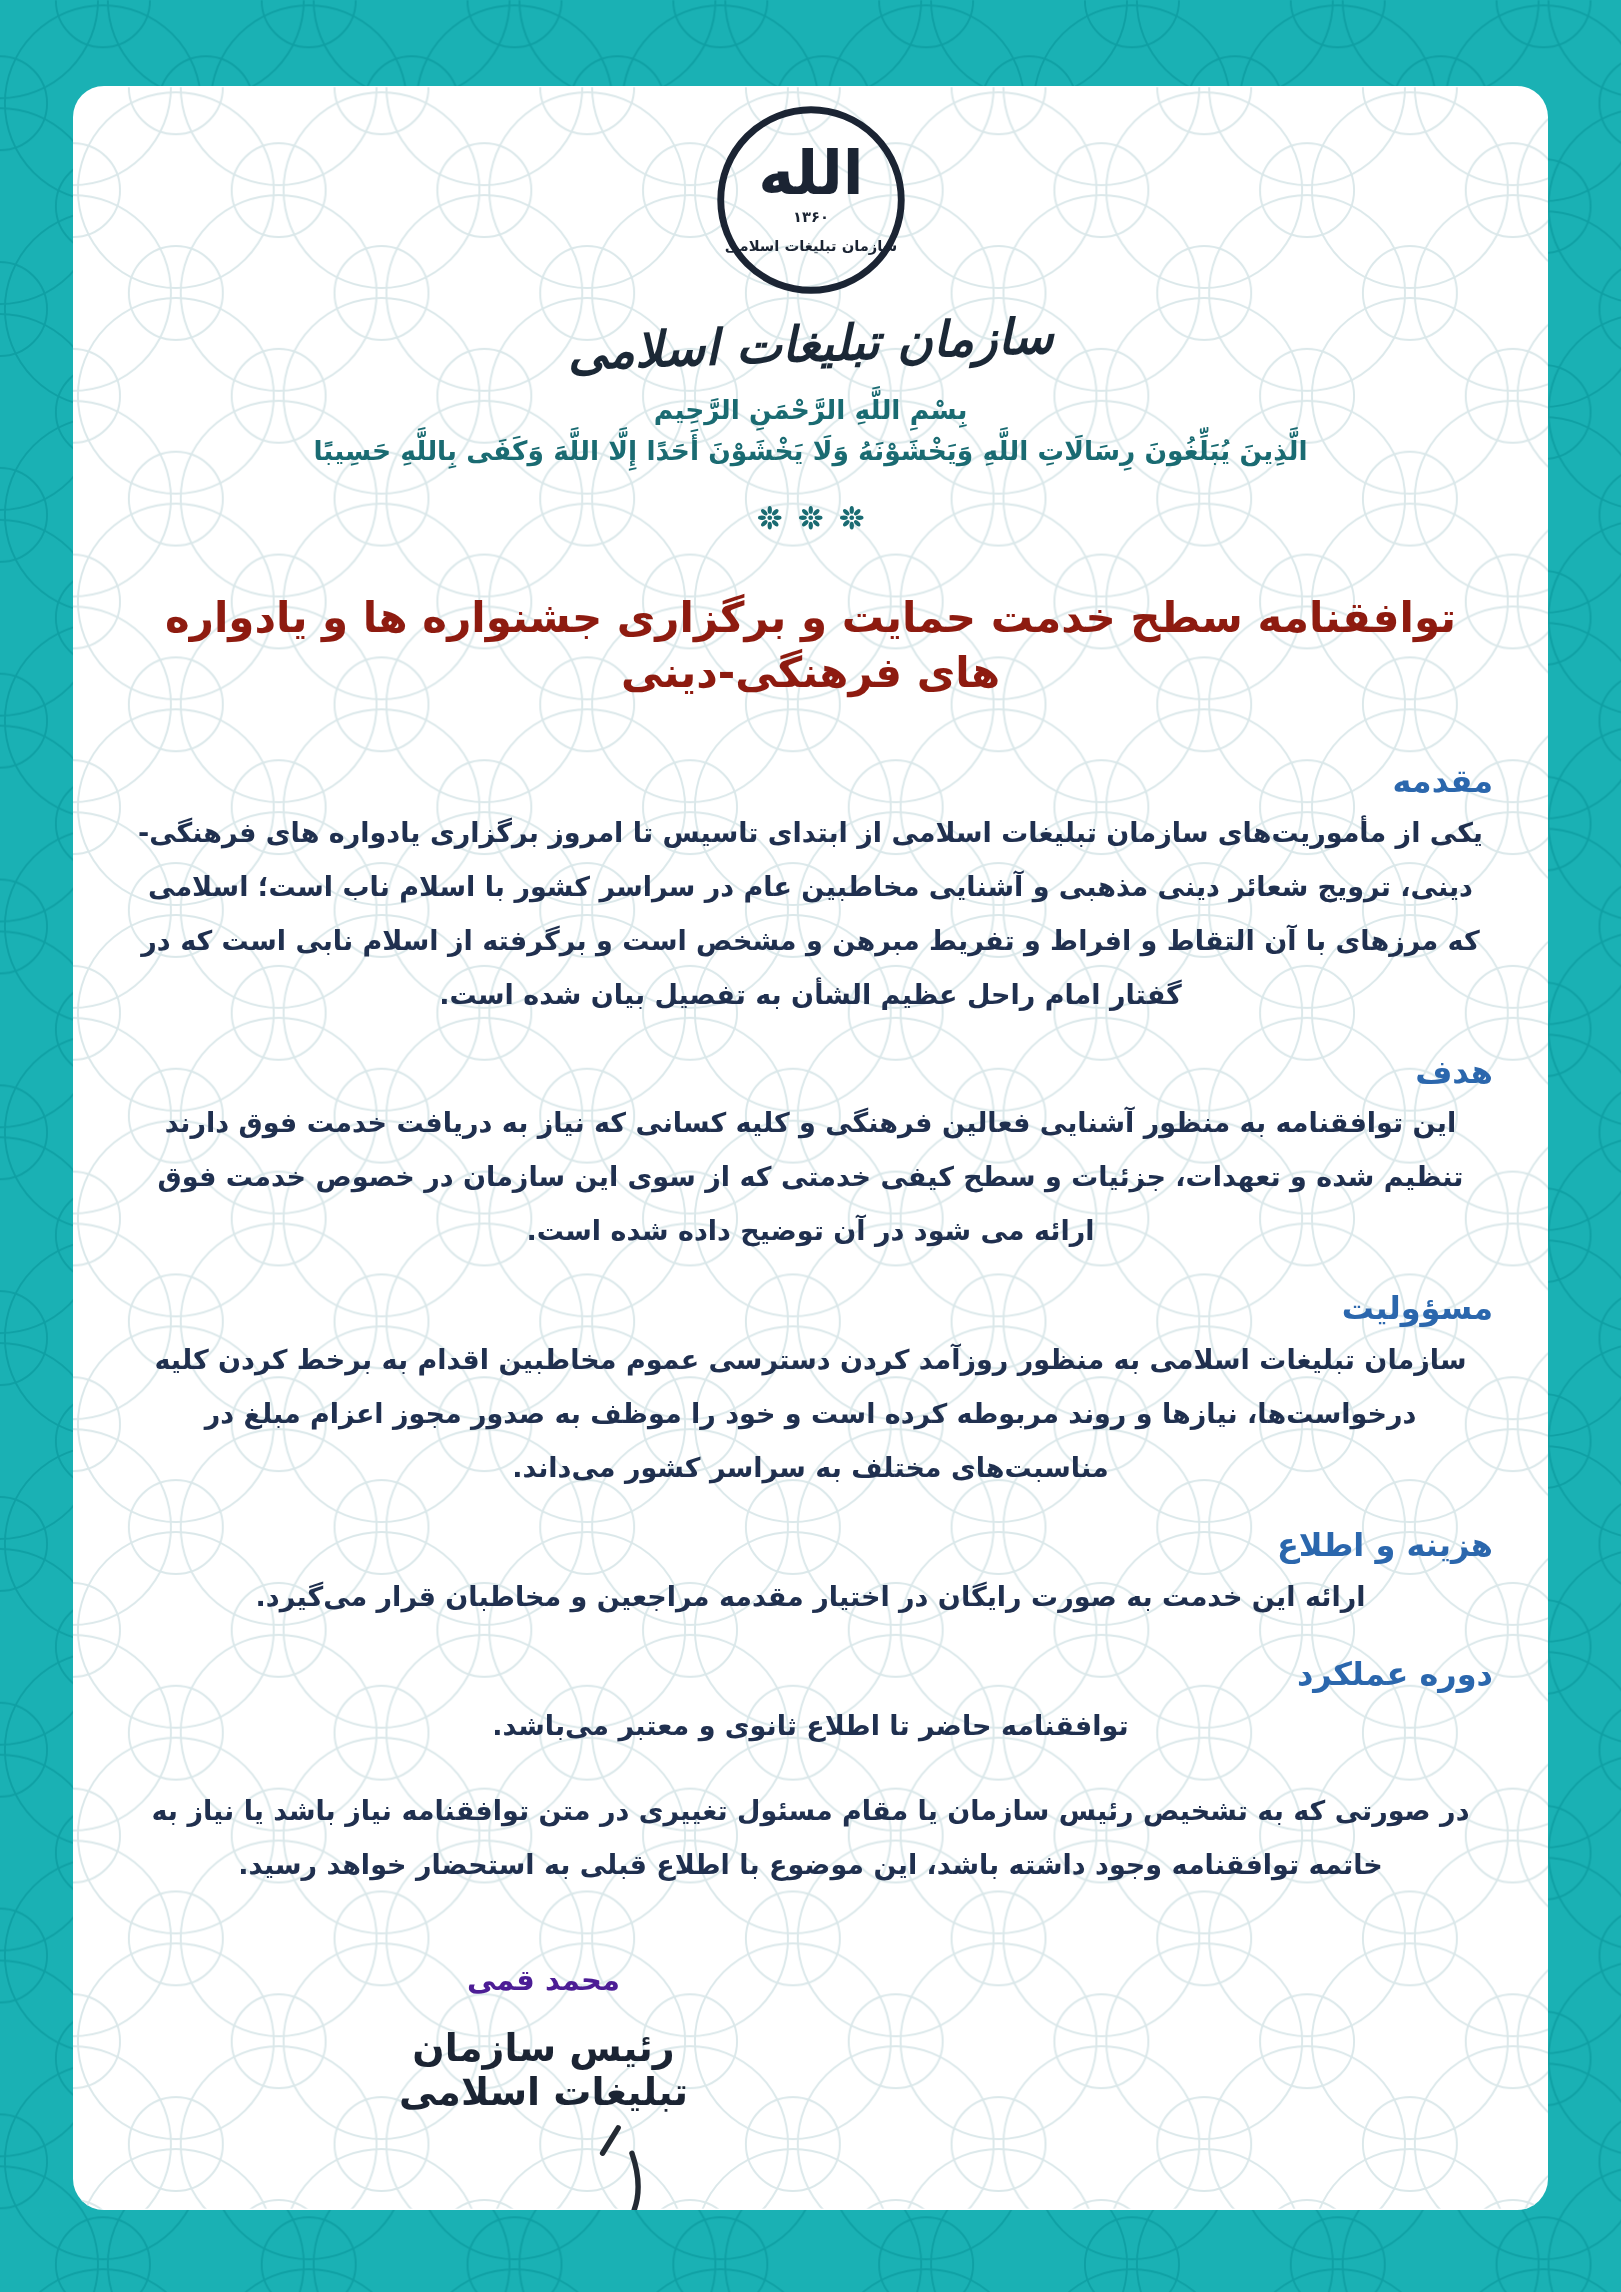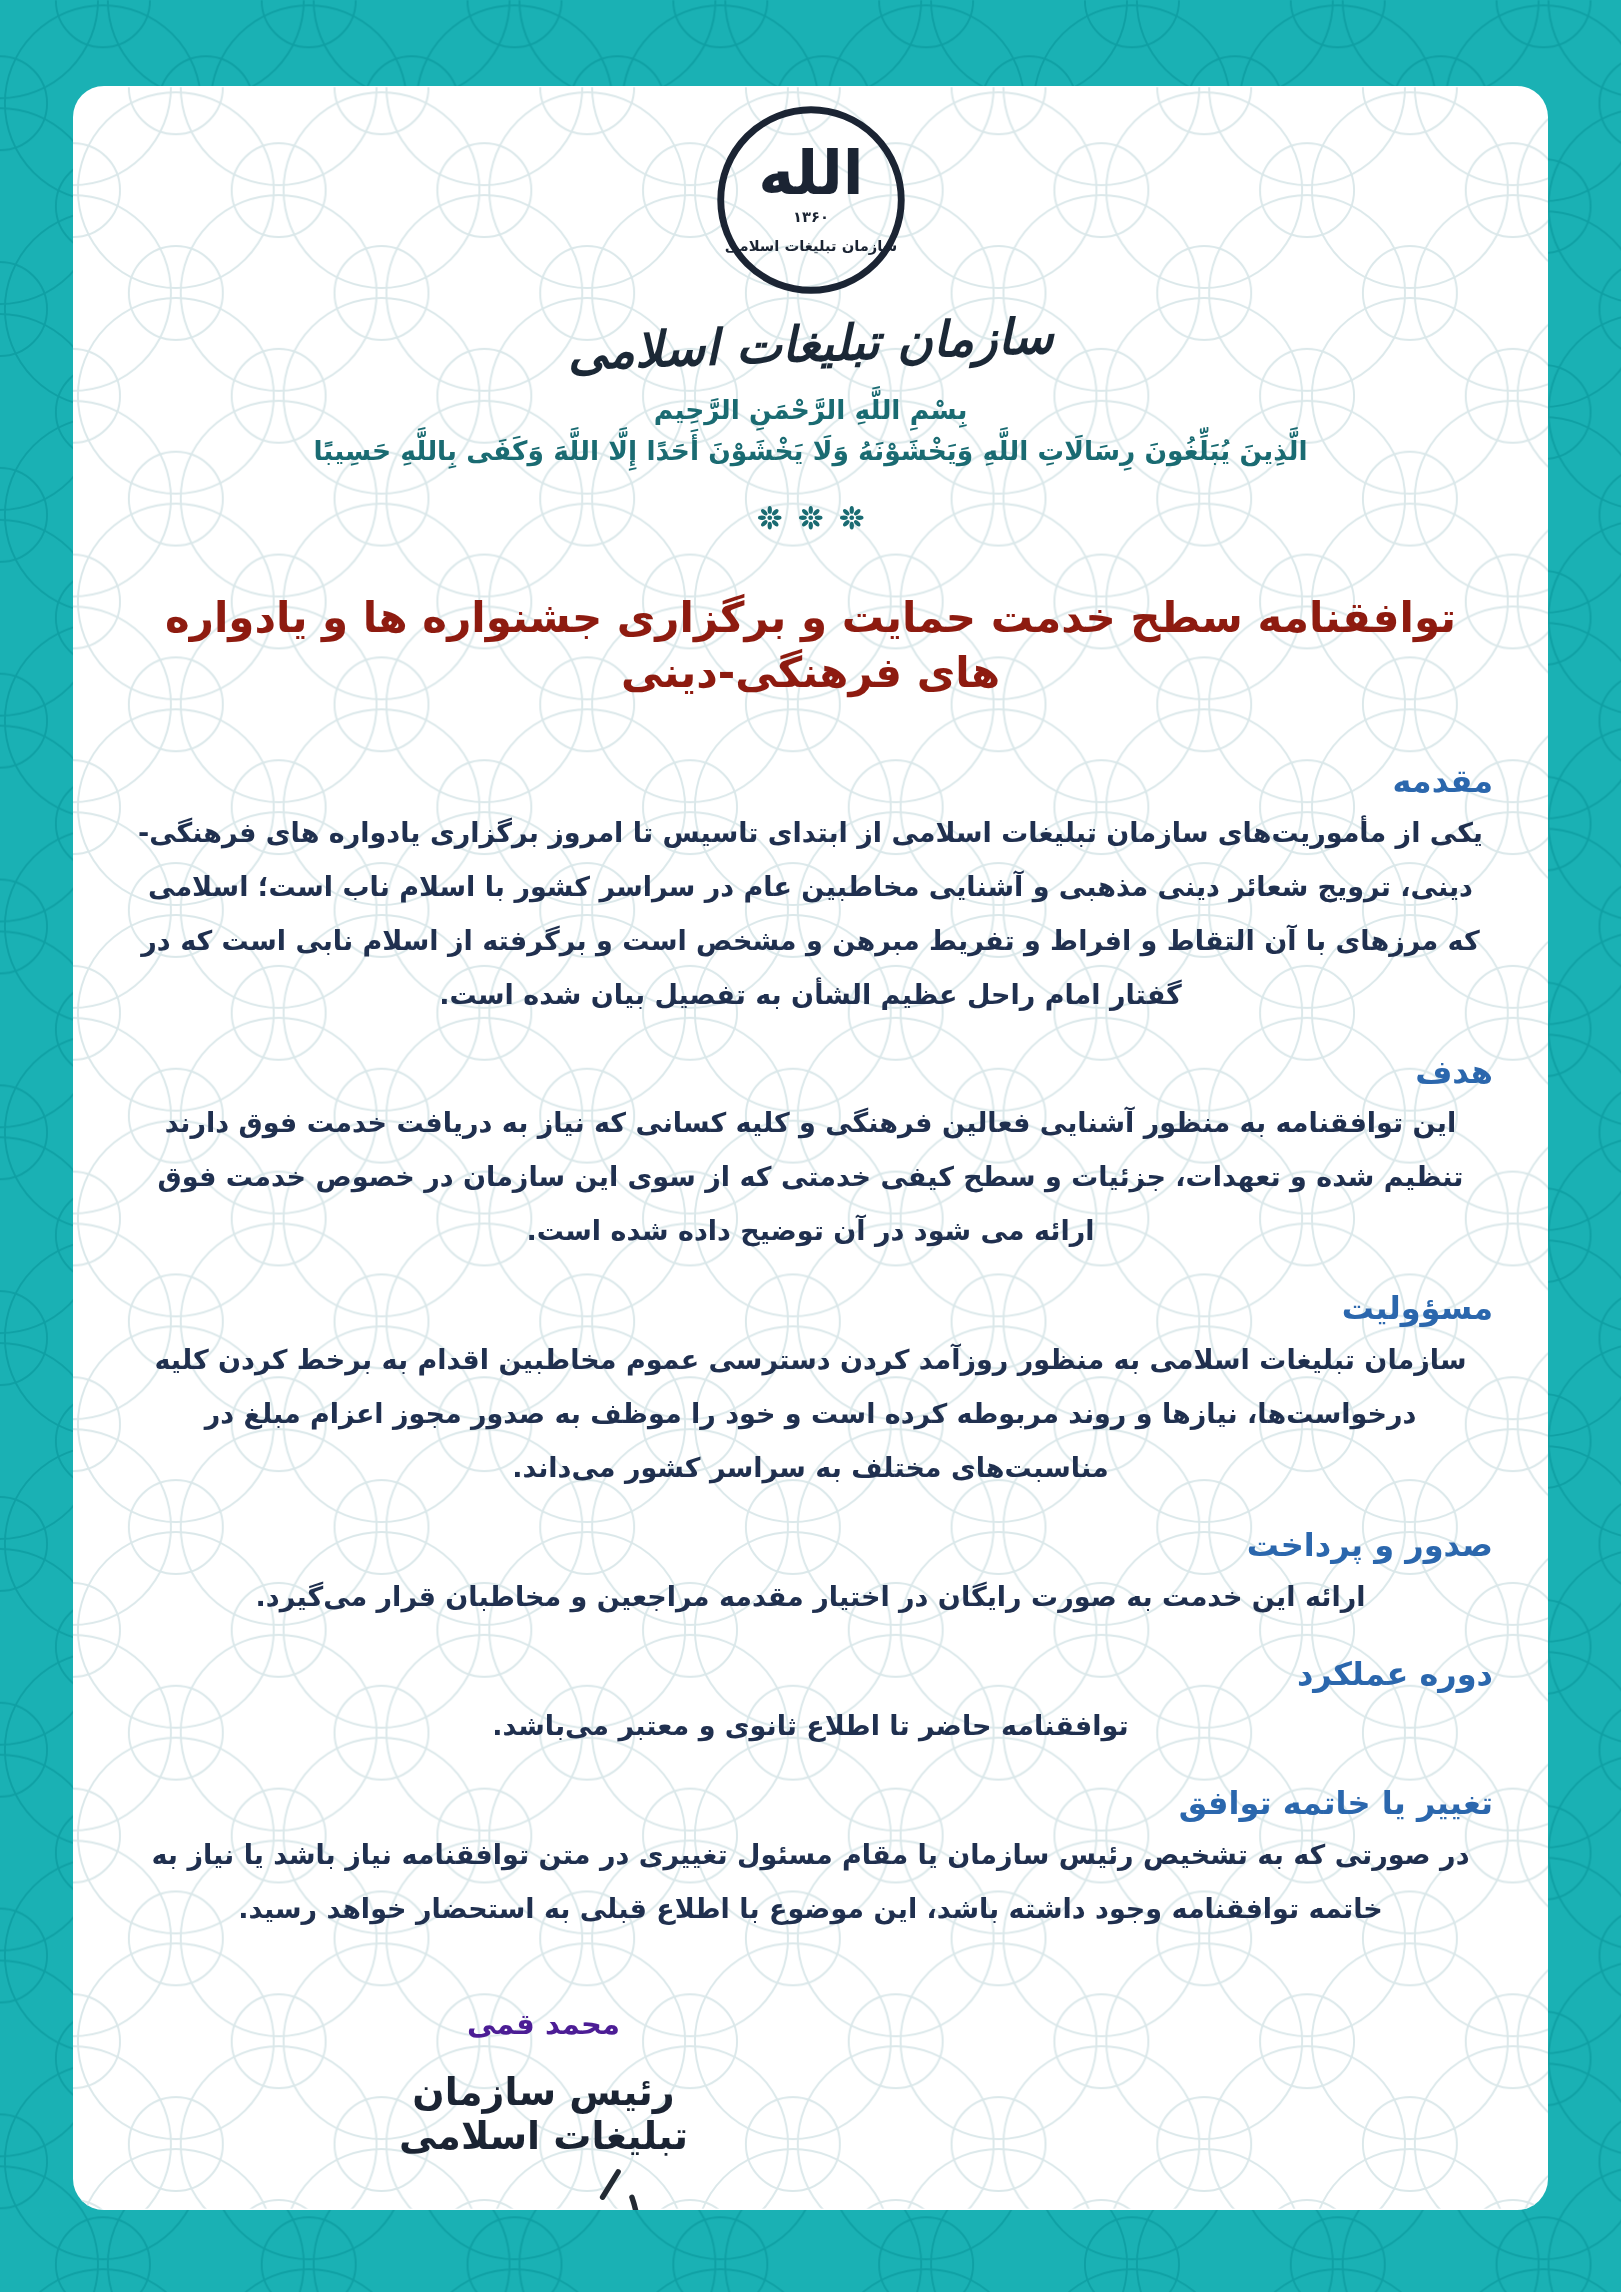--- a/index.html
+++ b/index.html
@@ -244,29 +244,28 @@
         </div>
         <div class="section">
           <h2 class="section-heading">هدف</h2>
           <p class="section-body">این توافقنامه به منظور آشنایی فعالین فرهنگی و کلیه کسانی که نیاز به دریافت خدمت فوق دارند تنظیم شده و تعهدات، جزئیات و سطح کیفی خدمتی که از سوی این سازمان در خصوص خدمت فوق ارائه می شود در آن توضیح داده شده است.</p>
         </div>
         <div class="section">
           <h2 class="section-heading">مسؤولیت</h2>
           <p class="section-body">سازمان تبلیغات اسلامی به منظور روزآمد کردن دسترسی عموم مخاطبین اقدام به برخط کردن کلیه درخواست‌ها، نیازها و روند مربوطه کرده است و خود را موظف به صدور مجوز اعزام مبلغ در مناسبت‌های مختلف به سراسر کشور می‌داند.</p>
         </div>
         <div class="section">
-          <h2 class="section-heading">صدور و پرداخت</h2>
+          <h2 class="section-heading">هزینه و اطلاع</h2>
           <p class="section-body">ارائه این خدمت به صورت رایگان در اختیار مقدمه مراجعین و مخاطبان قرار می‌گیرد.</p>
         </div>
         <div class="section">
           <h2 class="section-heading">دوره عملکرد</h2>
           <p class="section-body">توافقنامه حاضر تا اطلاع ثانوی و معتبر می‌باشد.</p>
         </div>
         <div class="section">
-          <h2 class="section-heading">تغییر یا خاتمه توافق</h2>
           <p class="section-body">در صورتی که به تشخیص رئیس سازمان یا مقام مسئول تغییری در متن توافقنامه نیاز باشد یا نیاز به خاتمه توافقنامه وجود داشته باشد، این موضوع با اطلاع قبلی به استحضار خواهد رسید.</p>
         </div>
       </div>
 
       <div class="signature">
         <div class="sig-name">محمد قمی</div>
         <div class="sig-role">رئیس سازمان تبلیغات اسلامی</div>
         <svg class="sig-scribble" width="196" height="176" viewBox="0 0 200 180" xmlns="http://www.w3.org/2000/svg">
           <g fill="none" stroke="#232a33" stroke-width="5.5" stroke-linecap="round">
             <path d="M136 8 L120 34"></path>

